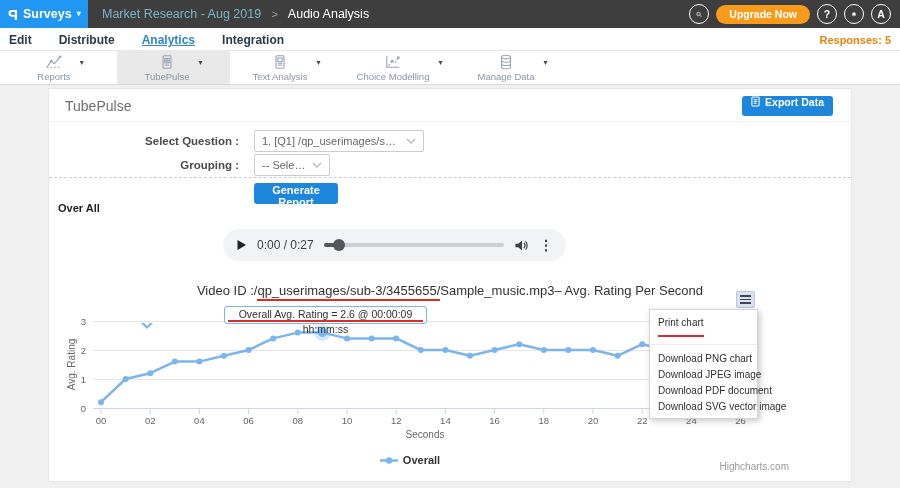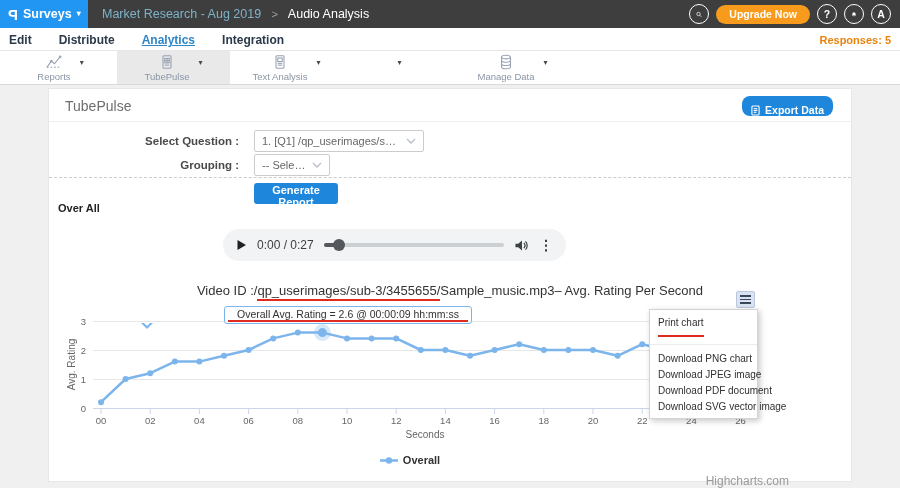--- a/index.html
+++ b/index.html
@@ -37,21 +37,21 @@
   .tool-main{display:flex;flex-direction:column;align-items:center;gap:1px;}
   .tool-main svg{stroke:#97a1b2;fill:none;stroke-width:1.2;}
   .tool-label{font-size:9.5px;color:#8a95a5;white-space:nowrap;}
   .tool-caret{font-size:8px;color:#4a4a4a;margin-top:-10px;}
 
   
   .panel{position:absolute;left:48px;top:88px;width:804px;height:394px;background:#fff;border:1px solid #e7e7e7;box-sizing:border-box;}
   .panel-title{position:absolute;left:16px;top:9px;font-size:14px;color:#6e6e6e;}
   .panel-hr{position:absolute;left:0;right:0;top:32px;border-top:1px solid #efefef;}
   .export-btn{position:absolute;right:18px;top:7px;height:20px;background:#1e87dc;color:#fff;font-size:10.5px;font-weight:bold;
-              border:none;border-radius:8px;display:flex;align-items:flex-end;gap:5px;padding:0 9px;cursor:pointer;}
+              border:none;border-radius:3px;display:flex;align-items:flex-start;gap:5px;padding:0 9px;cursor:pointer;}
   .export-btn svg{stroke:#fff;fill:none;stroke-width:1.2;}
 
   .flabel{position:absolute;left:5px;width:185px;text-align:right;font-size:11.5px;font-weight:bold;color:#4a4a4a;}
   .fselect{position:absolute;left:205px;height:22px;border:1px solid #ccc;border-radius:2px;background:#fff;font-size:11px;
            color:#666;display:flex;align-items:center;justify-content:space-between;padding:0 7px;box-sizing:border-box;cursor:pointer;}
   .fselect svg{stroke:#b9bfc6;fill:none;stroke-width:1.4;flex:none;margin-left:6px;}
   .fselect span{overflow:hidden;white-space:nowrap;text-overflow:ellipsis;}
   .dashed{position:absolute;left:0;right:0;top:88px;border-top:1px dashed #ccc;}
   .generate-btn{position:absolute;left:205px;top:94px;width:84px;height:21px;background:#1e87dc;color:#fff;border:none;
                 border-radius:3px;font-size:11px;font-weight:bold;cursor:pointer;}
@@ -72,37 +72,37 @@
   .chart{position:absolute;left:0;top:188px;right:0;bottom:0;}
   .chart-title{position:absolute;left:0;right:0;top:6px;text-align:center;font-size:13px;color:#333;white-space:nowrap;}
   .chart-title .mark{border-bottom:2.5px solid #e02b20;padding-bottom:1px;}
   .burger{position:absolute;left:687px;top:14px;width:19px;height:17px;background:#dbe3f2;border:1px solid #b9c7e0;border-radius:2px;
           display:flex;flex-direction:column;justify-content:center;align-items:center;gap:2px;box-sizing:border-box;cursor:pointer;z-index:3;}
   .burger i{display:block;width:11px;height:1.5px;background:#3a4a5c;}
   .plot-svg{position:absolute;left:0;top:27px;width:804px;height:150px;}
   .tick{font-size:9.5px;fill:#666;font-family:"Liberation Sans",sans-serif;}
   .axis-label{font-size:10px;fill:#666;font-family:"Liberation Sans",sans-serif;}
 
-  .tooltip{position:absolute;left:175px;top:29px;width:248px;height:18px;background:#fdfdfd;border:1px solid #7cb5ec;
+  .tooltip{position:absolute;left:175px;top:29px;width:203px;height:18px;background:#fdfdfd;border:1px solid #7cb5ec;
            border-radius:3px;font-size:10.5px;color:#333;text-align:center;line-height:15px;z-index:2;box-sizing:border-box;}
   .tooltip .red-line{position:absolute;left:3px;right:3px;bottom:1px;height:2.5px;background:#e02b20;}
   .tooltip-arrow-b{position:absolute;left:92px;top:46px;width:0;height:0;border-left:6px solid transparent;
                    border-right:6px solid transparent;border-top:6px solid #7cb5ec;z-index:2;}
   .tooltip-arrow-f{position:absolute;left:93.5px;top:45px;width:0;height:0;border-left:4.5px solid transparent;
                    border-right:4.5px solid transparent;border-top:4.5px solid #fdfdfd;z-index:2;}
 
   .ctx{position:absolute;left:600px;top:32px;width:107px;background:#fff;border:1px solid #d4d4d4;
        box-shadow:2px 2px 6px rgba(0,0,0,.22);padding:4px 0;z-index:5;}
   .ctx-item{font-size:10px;color:#303030;padding:2.5px 8px;white-space:nowrap;cursor:pointer;}
   .ctx-item .red-under{display:inline-block;border-bottom:2.5px solid #e02b20;padding-bottom:7px;}
   .ctx-hr{border:none;border-top:1px solid #ececec;margin:5px 0;}
 
   .legend{position:absolute;left:0;right:80px;top:174px;display:flex;justify-content:center;align-items:center;gap:5px;cursor:pointer;}
   .legend-label{font-size:11px;font-weight:bold;color:#333;}
-  .credits{position:absolute;right:62px;top:197px;font-size:12px;color:#999;cursor:pointer;}
+  .credits{position:absolute;right:62px;top:184px;font-size:10px;color:#999;cursor:pointer;}
 </style>
 </head>
 <body>
 
 <div class="page">
 
   <div class="topbar">
     <div class="brand">
       <span class="plogo">P</span>
       <span>Surveys</span>
@@ -172,20 +172,29 @@
             <rect x="4.5" y="2" width="9" height="14" rx="1"></rect>
             <rect x="6.5" y="4.5" width="5" height="4"></rect>
             <line x1="6.5" y1="10.5" x2="11.5" y2="10.5"></line>
             <line x1="6.5" y1="12.5" x2="11.5" y2="12.5"></line>
           </svg>
         <span class="tool-label">Text Analysis</span>
       </span>
       <span class="tool-caret">▾</span>
     </div>
     <div class="tool">
+      <span class="tool-main">
+        <svg width="18" height="16" viewBox="0 0 20 18">
+            <path d="M3 2 V15 H17"></path>
+            <path d="M5 13 L9 8 L12 10 L16 4" stroke-dasharray="2 1.5"></path>
+            <circle cx="9" cy="8" r="1"></circle>
+            <circle cx="16" cy="4" r="1"></circle>
+          </svg>
+        <span class="tool-label">Choice Modelling</span>
+      </span>
       <span class="tool-caret">▾</span>
     </div>
     <div class="tool">
       <span class="tool-main">
         <svg width="16" height="16" viewBox="0 0 18 18">
             <ellipse cx="9" cy="3.5" rx="5" ry="2"></ellipse>
             <path d="M4 3.5 V14.5 c0 1.1 2.2 2 5 2 s5 -.9 5 -2 V3.5"></path>
             <path d="M4 7.2 c0 1.1 2.2 2 5 2 s5 -.9 5 -2"></path>
             <path d="M4 10.9 c0 1.1 2.2 2 5 2 s5 -.9 5 -2"></path>
           </svg>

